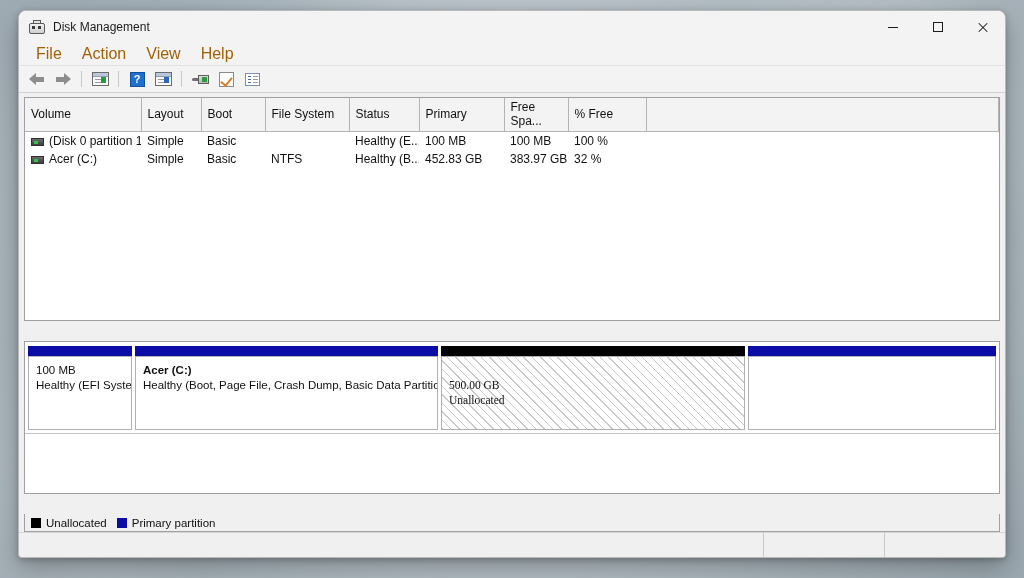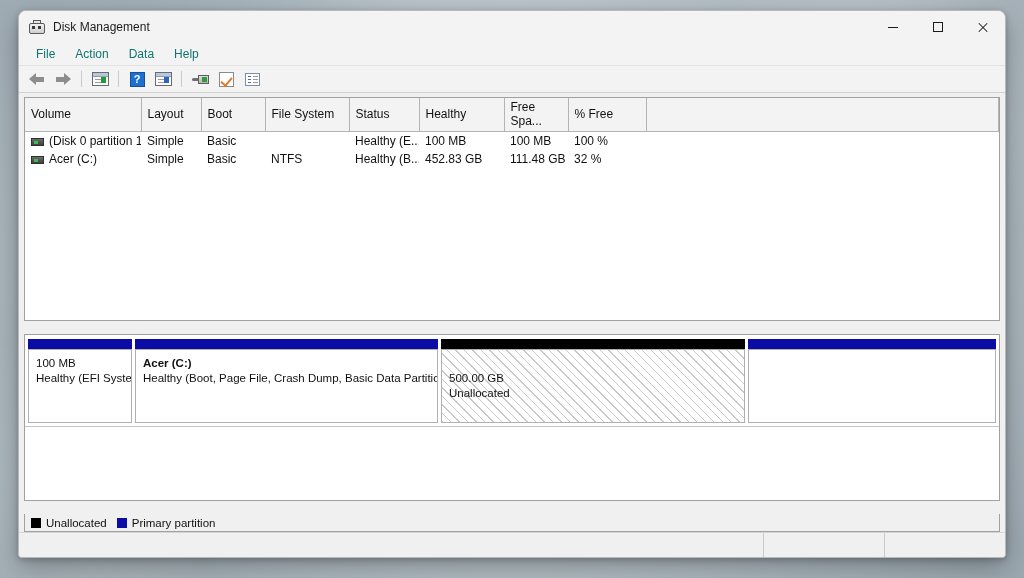--- a/index.html
+++ b/index.html
@@ -79,21 +79,21 @@
   .glyph-close::before { transform: rotate(45deg); }
   .glyph-close::after  { transform: rotate(-45deg); }
 
   
   #menubar {
     height: 22px; flex: 0 0 22px;
     background:#f3f3f3;
     display:flex; align-items:center; padding-left: 8px; gap: 2px;
     border-bottom: 1px solid #e2e2e2;
   }
-  .menu-item { font-size:12px; color:#0f766e; padding: 3px 9px; }
+  .menu-item { font-size:16px; color:#a16207; padding: 3px 9px; }
 
   
   #toolbar {
     height: 26px; flex: 0 0 26px;
     background:#f3f3f3;
     display:flex; align-items:center; padding-left: 6px; gap: 2px;
     border-bottom: 1px solid #d0d0d0;
   }
   .tb-btn { width:24px; height:22px; display:flex; align-items:center; justify-content:center; }
   .tb-sep { width:1px; height:16px; background:#c9c9c9; margin:0 4px; }
@@ -131,21 +131,21 @@
     border-right:2px solid #e07a22; border-bottom:2px solid #e07a22; transform: rotate(40deg);
   }
   .ico-list { width:15px; height:13px; background:#fff; border:1px solid #7b8fa8; position:relative; box-sizing:border-box;}
   .ico-list::before { content:""; position:absolute; left:2px; top:2px; width:3px; height:1px; background:#4a6da0;
      box-shadow:0 3px 0 #4a6da0, 0 6px 0 #4a6da0; }
   .ico-list::after { content:""; position:absolute; left:7px; top:2px; width:5px; height:1px; background:#9a9a9a;
      box-shadow:0 3px 0 #9a9a9a, 0 6px 0 #9a9a9a; }
 
   
   #content { flex:1 1 auto; background:#f0f0f0; padding: 4px 5px 0 5px; box-sizing:border-box;
-             display:flex; flex-direction:column; gap:13px; position:relative; }
+             display:flex; flex-direction:column; gap:20px; position:relative; }
 
   
   #volume-list { height: 224px; flex:0 0 224px; background:#fff;
                  border:1px solid #a0a0a0; box-sizing:border-box; overflow:hidden; }
   table.vol { border-collapse: collapse; width:100%; table-layout: fixed; }
   table.vol th {
     font-weight: normal; font-size: 12px; color:#111; text-align:left;
     background:#f3f3f3; border-right:1px solid #b4b4b4; border-bottom:1px solid #b4b4b4;
     padding: 2px 0 3px 6px; height: 16px;
   }
@@ -179,20 +179,21 @@
   .part .bar.primary { background:#0b0ba5; }
   .part .bar.unalloc { background:#000000; }
   .part .box {
     flex:1 1 auto; border:1px solid #b0b0b0; box-sizing:border-box; background:#fff;
     padding: 6px 7px; font-size:11.5px; color:#111; line-height:15px; overflow:hidden;
     white-space:nowrap;
   }
   .part .box.hatched {
     background-color:#ffffff;
     background-image: repeating-linear-gradient(45deg, #c9c9c9 0px, #c9c9c9 1px, #ffffff 1px, #ffffff 6px);
+    font-family: Liberation Serif, serif;
   }
   .part .box b { font-weight:bold; }
 
   
   #legend { height:18px; flex:0 0 18px; background:#f0f0f0; border:1px solid #a0a0a0;
             border-top:none; box-sizing:border-box;
             display:flex; align-items:center; gap:6px; padding-left:6px; font-size:11.5px; color:#111; }
   .lg-sw { width:10px; height:10px; display:inline-block; }
   .lg-sw.black { background:#000; }
   .lg-sw.blue { background:#0b0ba5; }
@@ -232,21 +233,21 @@
         </div>
         <div class="win-btn close">
           <span class="glyph-close"></span>
         </div>
       </div>
     </div>
 
     <div id="menubar">
       <div class="menu-item">File</div>
       <div class="menu-item">Action</div>
-      <div class="menu-item">Data</div>
+      <div class="menu-item">View</div>
       <div class="menu-item">Help</div>
     </div>
 
     <div id="toolbar">
       <div class="tb-btn">
         <span class="arrow-l"></span>
       </div>
       <div class="tb-btn">
         <span class="arrow-r"></span>
       </div>
@@ -298,21 +299,21 @@
               <col style="width:78px">
               <col>
           </colgroup>
           <thead>
             <tr>
               <th>Volume</th>
               <th>Layout</th>
               <th>Boot</th>
               <th>File System</th>
               <th>Status</th>
-              <th>Healthy</th>
+              <th>Primary</th>
               <th>Free Spa...</th>
               <th>% Free</th>
               <th></th>
             </tr>
           </thead>
           <tbody>
             <tr>
               <td>
                 <span class="vol-ico"></span><span>(Disk 0 partition 1)</span>
               </td>
@@ -327,21 +328,21 @@
             </tr>
             <tr>
               <td>
                 <span class="vol-ico"></span><span>Acer (C:)</span>
               </td>
               <td>Simple</td>
               <td>Basic</td>
               <td>NTFS</td>
               <td>Healthy (B...</td>
               <td>452.83 GB</td>
-              <td>111.48 GB</td>
+              <td>383.97 GB</td>
               <td>32 %</td>
               <td></td>
             </tr>
           </tbody>
         </table>
       </div>
 
       <div id="disk-view">
         <div class="disk-row">
 

